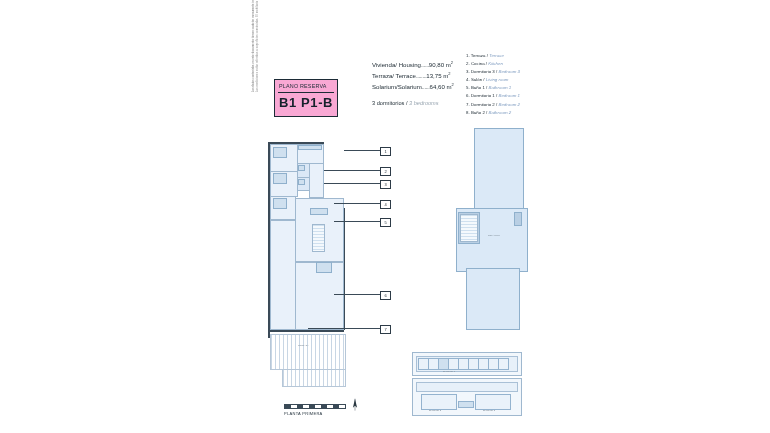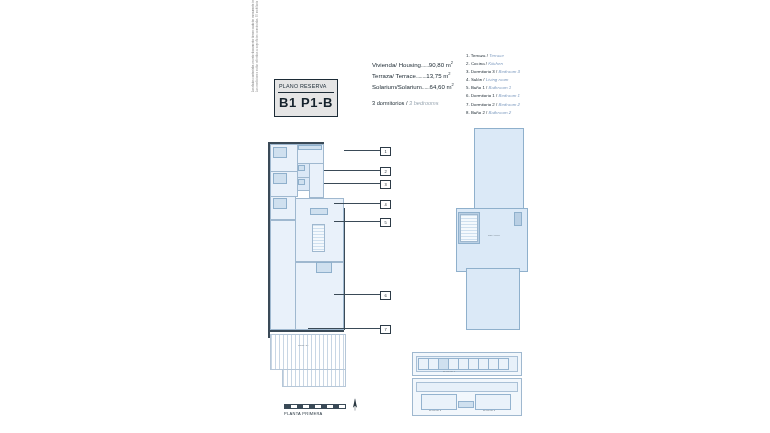--- a/index.html
+++ b/index.html
@@ -22,21 +22,21 @@
     position:absolute;left:256px;top:92px;
     width:240px;
     transform:rotate(-90deg);transform-origin:0 0;
     font-size:2.6px;letter-spacing:.15px;color:#8a8a8a;
     white-space:nowrap;
   }
 
   
   .titlebox{
     position:absolute;left:274px;top:79px;width:62px;height:36px;
-    border:1px solid #1c2b36;background:#e5e5e5;
+    border:1px solid #1c2b36;background:#f9a8d4;
   }
   .titlebox .t1{
     position:absolute;left:4px;top:3px;font-size:5.4px;letter-spacing:.2px;color:#1c2b36;
   }
   .titlebox .t2{
     position:absolute;left:4px;top:15px;font-size:13px;font-weight:bold;letter-spacing:.6px;color:#15222c;
   }
   .titlebox .rule{
     position:absolute;left:3px;right:3px;top:12px;height:1px;background:#1c2b36;
   }

